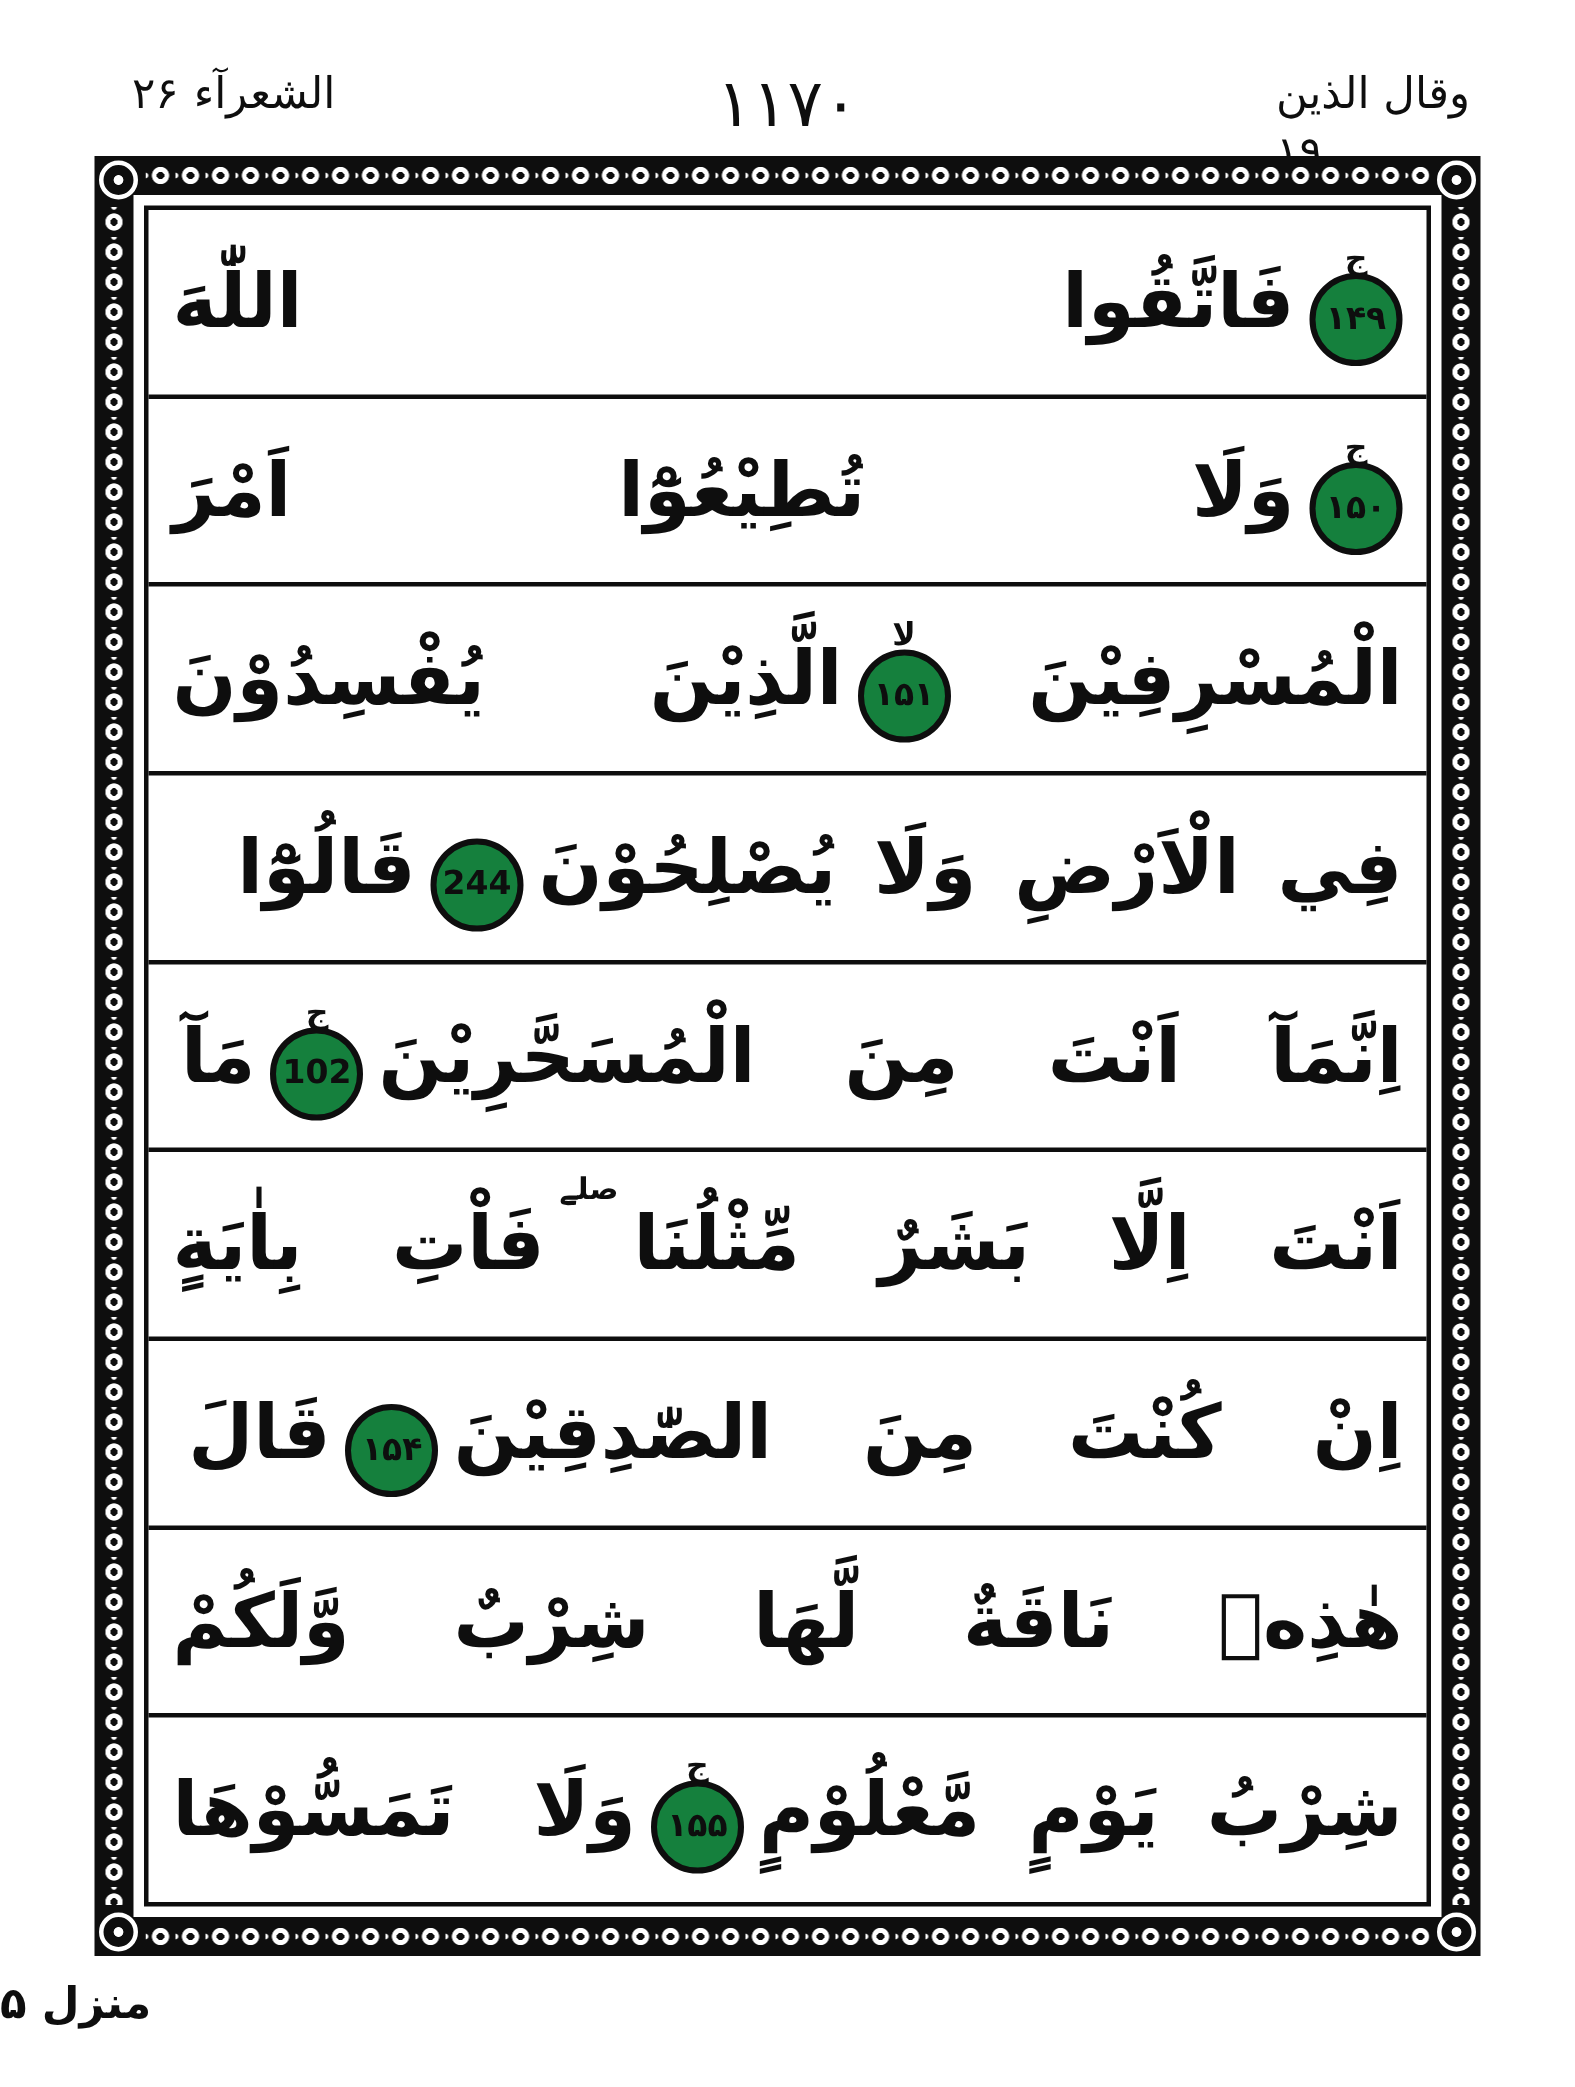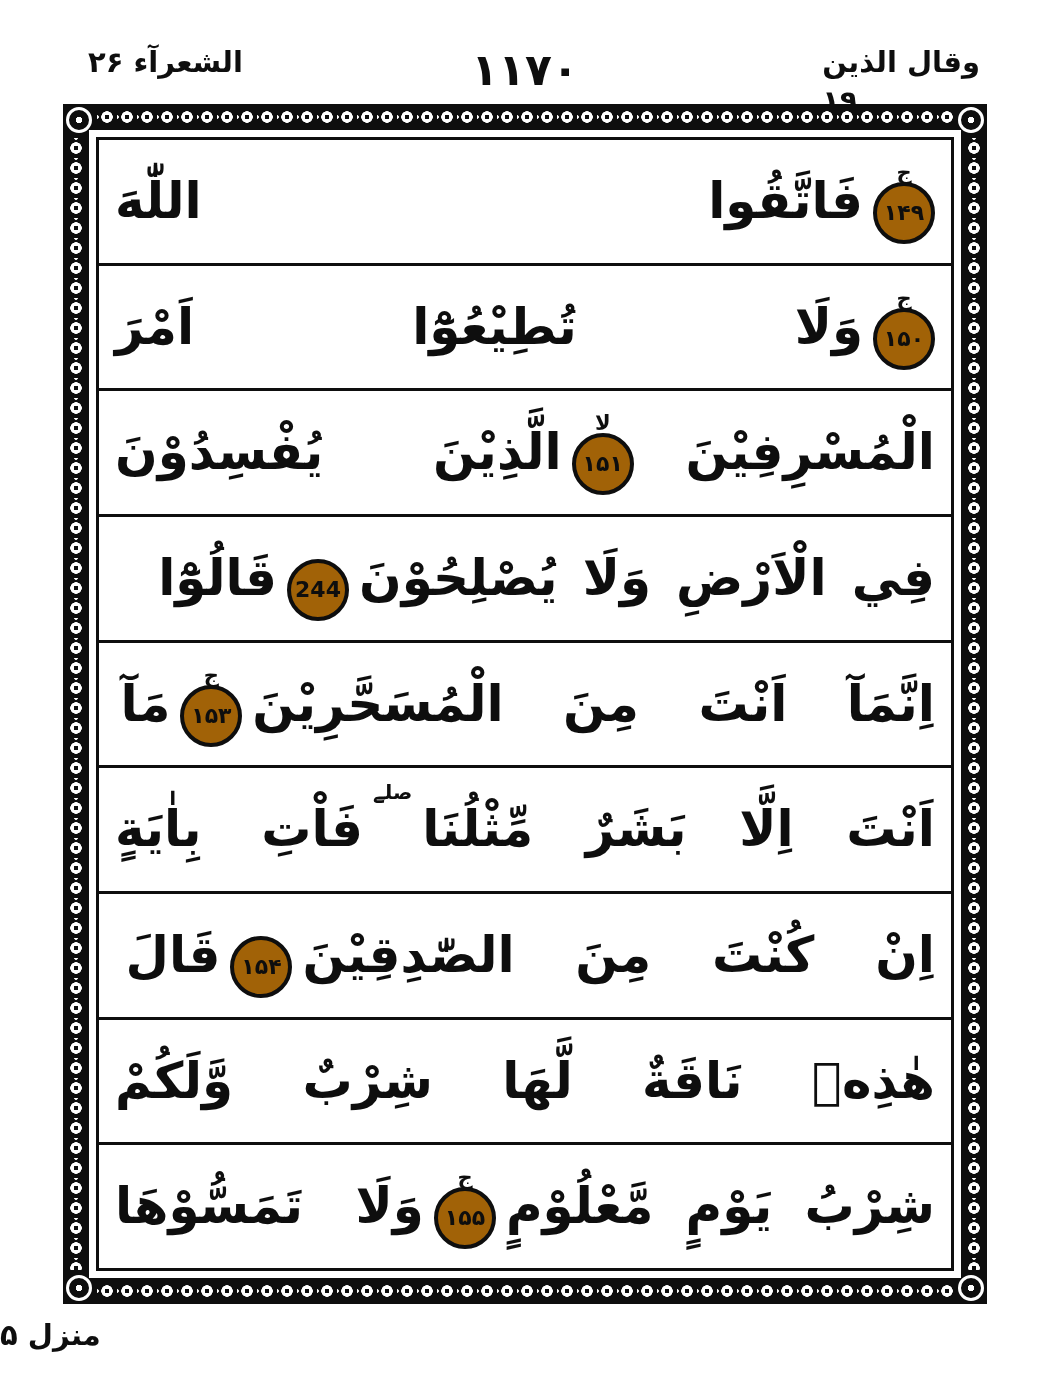--- a/index.html
+++ b/index.html
@@ -3,21 +3,21 @@
 <meta charset="utf-8">
 <style>
   html,body{margin:0;padding:0;}
   body{
     width:1050px;height:1391px;position:relative;
     background:#ffffff;color:#0e0e0e;
     font-family:"DejaVu Sans",sans-serif;
     overflow:hidden;
   }
   
-  .hdr{position:absolute;top:48px;font-weight:700;font-size:29px;line-height:1;}
+  .hdr{position:absolute;top:48px;font-weight:400;font-size:29px;line-height:1;}
   .hdr-left{left:88px;display:flex;align-items:baseline;gap:10px;}
   .hdr-center{left:50%;transform:translateX(-50%);font-size:44px;letter-spacing:2px;}
   .hdr-right{right:70px;display:flex;align-items:baseline;gap:10px;flex-direction:column;}
   .hdr span{direction:rtl;}
   
   .frame{
     position:absolute;left:63px;top:104px;width:924px;height:1200px;
     background:#0e0e0e;box-sizing:border-box;padding:26px;
   }
   .orn{position:absolute;}
@@ -60,21 +60,21 @@
     text-align:justify;text-align-last:justify;
   }
   .verse-unit{
     display:inline-flex;flex-direction:column;align-items:center;
     flex:0 0 auto;position:relative;top:2px;
   }
   .stop-mark{font-size:21px;font-weight:700;line-height:0.9;min-height:19px;}
   .verse-circle{
     width:54px;height:54px;border:4px solid #0e0e0e;border-radius:50%;
     display:flex;align-items:center;justify-content:center;
-    font-size:22px;font-weight:700;background:#a16207;
+    font-size:22px;font-weight:700;background:#15803d;
   }
   .inline-mark{
     flex:0 0 auto;font-size:20px;font-weight:700;
     align-self:flex-start;margin-top:12px;
   }
   
   .footer{
     position:absolute;top:1318px;left:0;width:100%;
     text-align:left;font-size:29px;font-weight:700;direction:rtl;
   }
@@ -130,21 +130,21 @@
           <span class="verse-unit">
             <span class="stop-mark"></span>
             <span class="verse-circle">244</span>
           </span>
           <span class="seg" style="flex-grow: 9;">قَالُوْٓا</span>
         </div>
         <div class="line">
           <span class="seg" style="flex-grow: 37;">اِنَّمَآ اَنْتَ مِنَ الْمُسَحَّرِيْنَ</span>
           <span class="verse-unit">
             <span class="stop-mark">ج</span>
-            <span class="verse-circle">۱۵۳</span>
+            <span class="verse-circle">102</span>
           </span>
           <span class="seg" style="flex-grow: 3;">مَآ</span>
         </div>
         <div class="line">
           <span class="seg" style="flex-grow: 31;">اَنْتَ اِلَّا بَشَرٌ مِّثْلُنَا</span>
           <span class="inline-mark">صلے</span>
           <span class="seg" style="flex-grow: 15;">فَاْتِ بِاٰيَةٍ</span>
         </div>
         <div class="line">
           <span class="seg" style="flex-grow: 30;">اِنْ كُنْتَ مِنَ الصّٰدِقِيْنَ</span>

